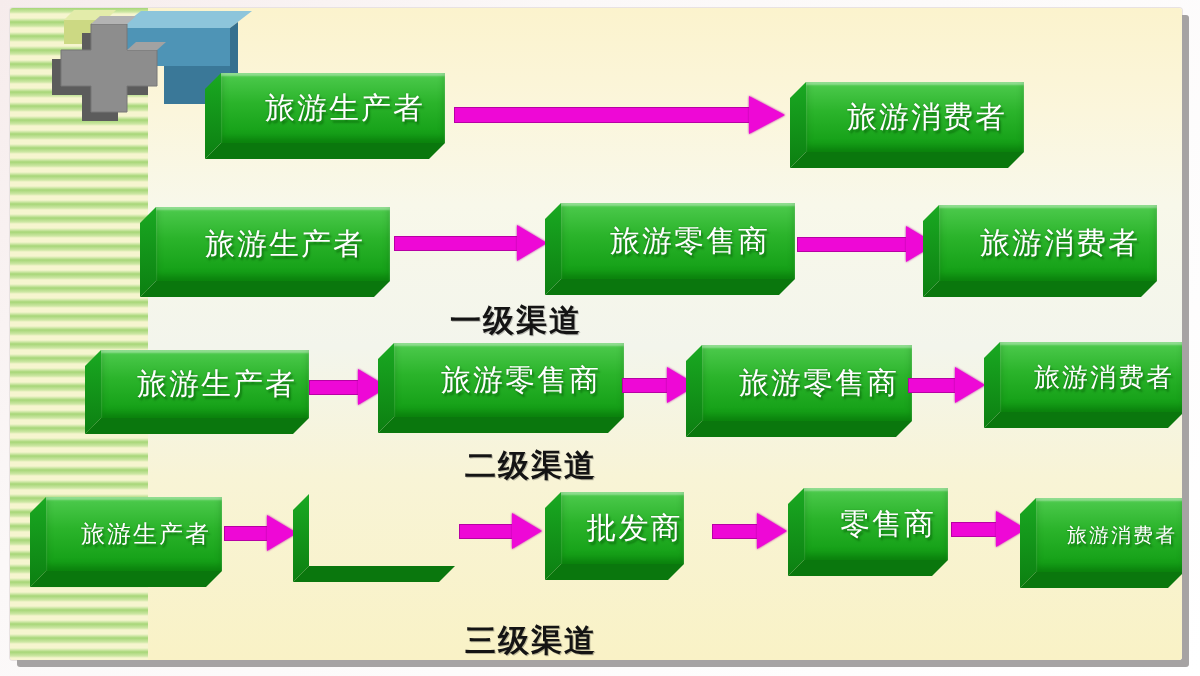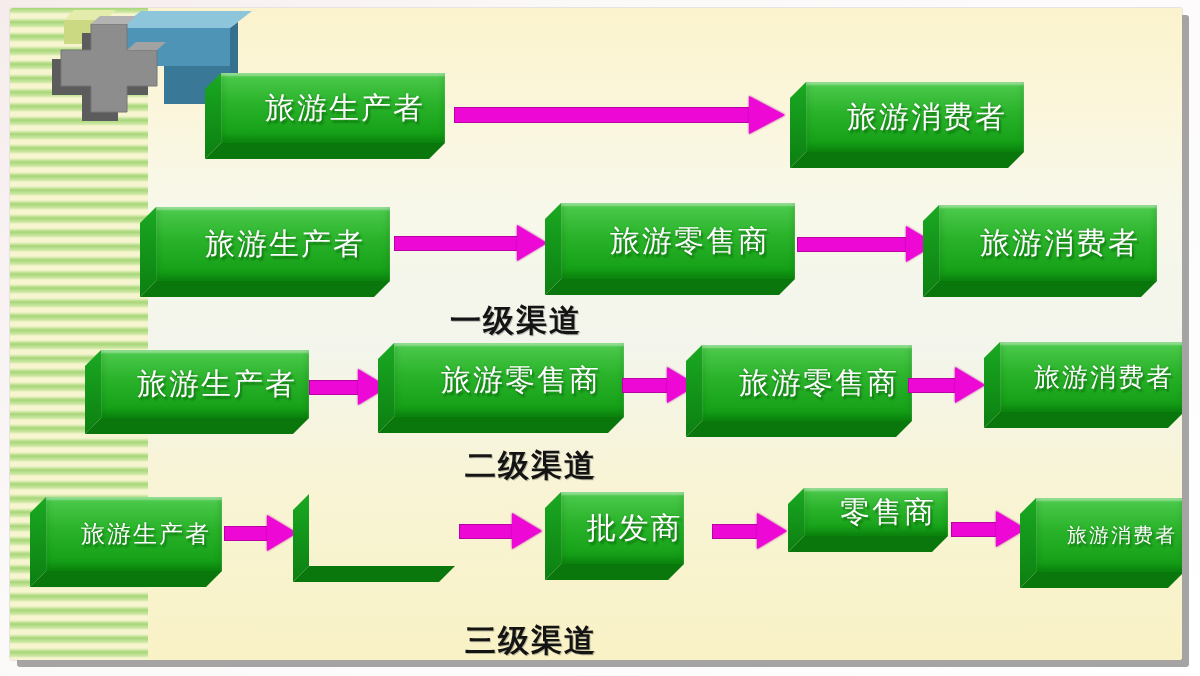--- a/index.html
+++ b/index.html
@@ -182,21 +182,21 @@
     </div>
     <div class="b3 fs30" style="left:535px;top:484px;width:139px;height:88px;">
       <div class="side"></div>
       <div class="bott"></div>
       <div class="face">批发商</div>
     </div>
     <div class="arrow" style="left:703px;top:505px;width:74px;height:36px;">
       <div class="shaft"></div>
       <div class="head"></div>
     </div>
-    <div class="b3 fs30" style="left:778px;top:480px;width:160px;height:64px;">
+    <div class="b3 fs30" style="left:778px;top:480px;width:160px;height:88px;">
       <div class="side"></div>
       <div class="bott"></div>
       <div class="face">零售商</div>
     </div>
     <div class="arrow" style="left:942px;top:503px;width:74px;height:36px;">
       <div class="shaft"></div>
       <div class="head"></div>
     </div>
     <div class="b3 fs20" style="left:1010px;top:490px;width:164px;height:90px;">
       <div class="side"></div>

